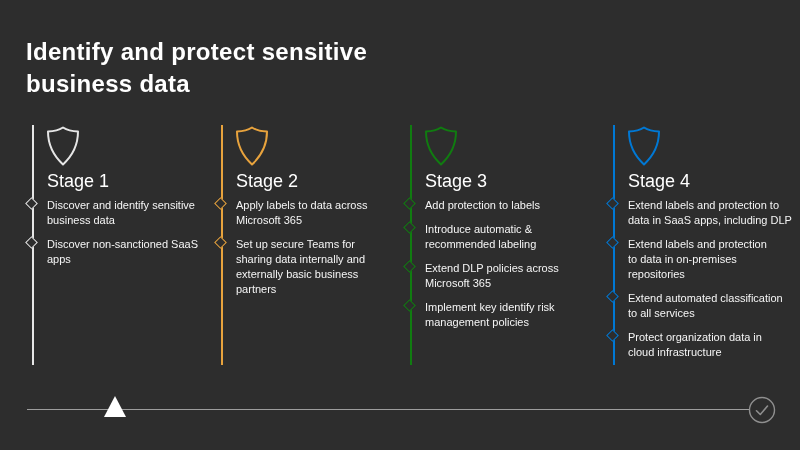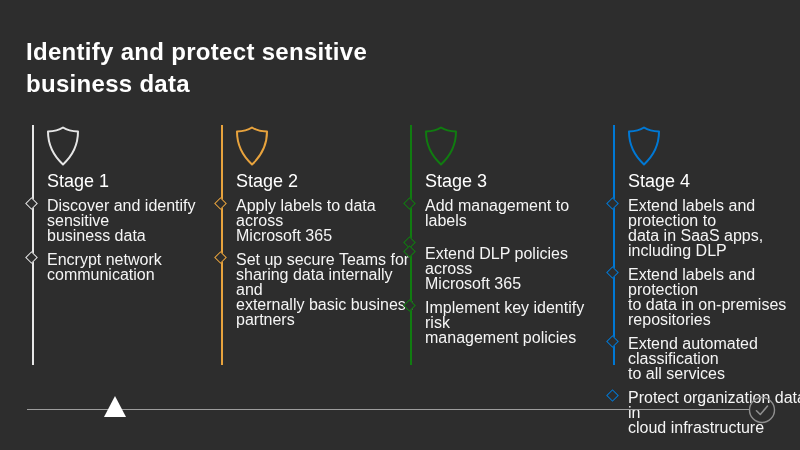--- a/index.html
+++ b/index.html
@@ -62,21 +62,21 @@
     left: 15px;
     top: 73px;
     width: 182px;
     display: flex;
     flex-direction: column;
     gap: 9px;
   }
   .item {
     position: relative;
     color: #f5f5f5;
-    font-size: 16px;
+    font-size: 11px;
     line-height: 15px;
     white-space: pre-line;
   }
   .diamond {
     position: absolute;
     left: -20px;
     top: 1px;
     width: 9px;
     height: 9px;
     border: 1.5px solid var(--accent);
@@ -121,22 +121,22 @@
     <div class="vline"></div>
     <div class="shield">
       <svg width="38" height="40" viewBox="0 0 36 40">
         <path d="M18 1.5 C14.5 3.8 8.5 5.4 3 5.6 C3 15 5.5 27 18 38.5 C30.5 27 33 15 33 5.6 C27.5 5.4 21.5 3.8 18 1.5 Z" fill="none" stroke-width="2" stroke-linejoin="round"></path>
       </svg>
     </div>
     <div class="stage-title">Stage 1</div>
     <div class="items">
       <div class="item"><span class="diamond"></span><span>Discover and identify sensitive
 business data</span></div>
-      <div class="item"><span class="diamond"></span><span>Encrypt network
-communication</span></div>
+      <div class="item"><span class="diamond"></span><span>Discover non-sanctioned SaaS
+apps</span></div>
     </div>
   </div>
 
   <div class="stage-col" style="left: 221px; --accent: #e8a33d;">
     <div class="vline"></div>
     <div class="shield">
       <svg width="38" height="40" viewBox="0 0 36 40">
         <path d="M18 1.5 C14.5 3.8 8.5 5.4 3 5.6 C3 15 5.5 27 18 38.5 C30.5 27 33 15 33 5.6 C27.5 5.4 21.5 3.8 18 1.5 Z" fill="none" stroke-width="2" stroke-linejoin="round"></path>
       </svg>
     </div>
@@ -153,22 +153,23 @@
 
   <div class="stage-col" style="left: 410px; --accent: #107c10;">
     <div class="vline"></div>
     <div class="shield">
       <svg width="38" height="40" viewBox="0 0 36 40">
         <path d="M18 1.5 C14.5 3.8 8.5 5.4 3 5.6 C3 15 5.5 27 18 38.5 C30.5 27 33 15 33 5.6 C27.5 5.4 21.5 3.8 18 1.5 Z" fill="none" stroke-width="2" stroke-linejoin="round"></path>
       </svg>
     </div>
     <div class="stage-title">Stage 3</div>
     <div class="items">
-      <div class="item"><span class="diamond"></span><span>Add management to labels</span></div>
-      <div class="item"><span class="diamond"></span></div>
+      <div class="item"><span class="diamond"></span><span>Add protection to labels</span></div>
+      <div class="item"><span class="diamond"></span><span>Introduce automatic &amp;
+recommended labeling</span></div>
       <div class="item"><span class="diamond"></span><span>Extend DLP policies across
 Microsoft 365</span></div>
       <div class="item"><span class="diamond"></span><span>Implement key identify risk
 management policies</span></div>
     </div>
   </div>
 
   <div class="stage-col" style="left: 613px; --accent: #0078d4;">
     <div class="vline"></div>
     <div class="shield">

